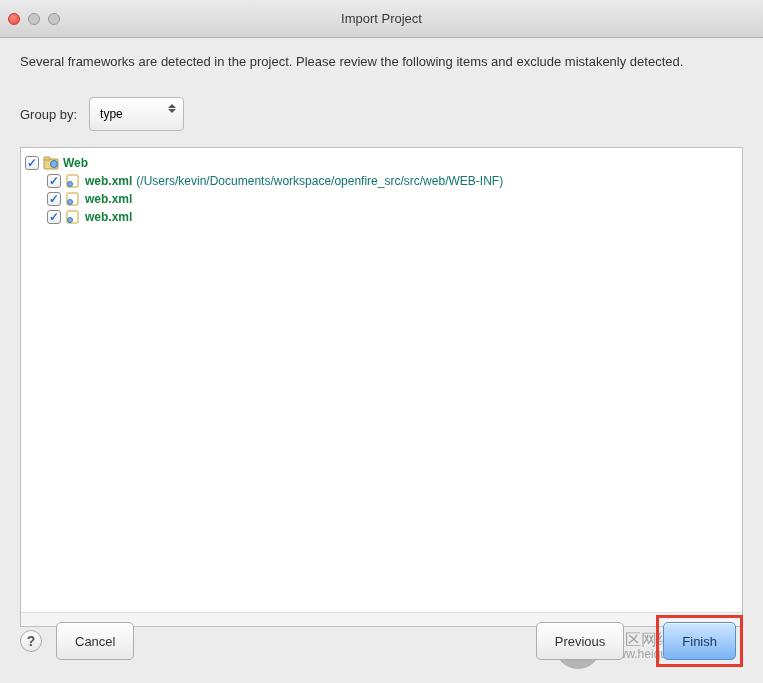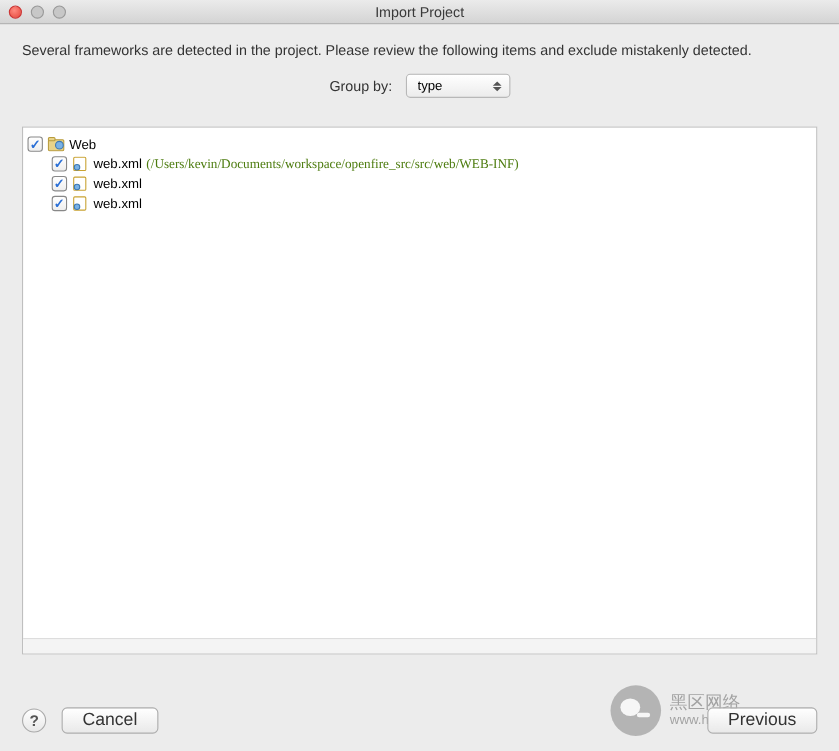--- a/index.html
+++ b/index.html
@@ -10,21 +10,21 @@
     body {
       font-family: "Lucida Grande", "Helvetica Neue", Arial, sans-serif;
       font-size: 13px;
       background: #ececec;
       width: 763px;
       height: 683px;
       overflow: hidden;
       color: #333;
     }
     .titlebar {
-      height: 22px;
+      height: 38px;
       background: linear-gradient(to bottom, #ebebeb, #d4d4d4);
       border-bottom: 1px solid #b0b0b0;
       display: flex;
       align-items: center;
       padding: 0 8px;
       position: relative;
     }
     .traffic-lights {
       display: flex;
       gap: 8px;
@@ -43,45 +43,44 @@
       text-align: center;
       font-size: 13px;
       color: #3a3a3a;
     }
     .content {
       padding: 16px 20px 0 20px;
     }
     .desc {
       font-size: 13px;
       color: #333;
-      margin-bottom: 14px;
+      margin-bottom: 28px;
     }
     .group-row {
       display: flex;
       align-items: center;
       gap: 12px;
-      margin-bottom: 26px;
-      justify-content: center;
+      margin-bottom: 16px;
     }
     .group-label {
       font-size: 13px;
     }
     .select-wrap {
       position: relative;
       display: inline-block;
     }
     .select-box {
       appearance: none;
       -webkit-appearance: none;
       background: linear-gradient(to bottom, #ffffff, #ececec);
       border: 1px solid #b8b8b8;
       border-radius: 4px;
       padding: 2px 28px 2px 10px;
       font-size: 12px;
-      height: 22px;
+      height: 34px;
       min-width: 95px;
       box-shadow: 0 1px 0 rgba(255,255,255,0.6) inset;
     }
     .select-arrows {
       position: absolute;
       right: 4px;
       top: 1px;
       width: 16px;
       height: 20px;
       pointer-events: none;
@@ -137,26 +136,25 @@
     }
     .file-icon {
       width: 16px;
       height: 14px;
       display: inline-flex;
       align-items: center;
       justify-content: center;
       flex-shrink: 0;
     }
     .bold-name {
-      font-weight: normal;
-      color: #000000;
+      font-weight: bold;
+      color: #15803d;
     }
     .path {
-      color: #4d7c0f;
-      font-family: Liberation Serif, serif;
+      color: #0f766e;
     }
     .scrollbar-h {
       position: absolute;
       bottom: 0;
       left: 0;
       right: 0;
       height: 14px;
       background: #f4f4f4;
       border-top: 1px solid #ddd;
     }
@@ -178,26 +176,26 @@
       display: flex;
       align-items: center;
       justify-content: center;
       font-size: 14px;
       color: #555;
       font-weight: bold;
       margin-right: 14px;
       cursor: pointer;
     }
     .btn {
-      height: 24px;
+      height: 38px;
       padding: 0 18px;
       border-radius: 5px;
       border: 1px solid #adadad;
       background: linear-gradient(to bottom,#ffffff,#e9e9e9);
-      font-size: 16px;
+      font-size: 13px;
       color: #333;
       cursor: pointer;
       box-shadow: 0 1px 0 rgba(255,255,255,0.7) inset;
     }
     .btn-primary {
       background: linear-gradient(to bottom,#cfe6ff,#7bb4f5);
       border-color: #5a8fce;
       color: #183a66;
     }
     .btn-finish-wrap {
@@ -337,14 +335,17 @@
     <div style="font-size:12px">www.heiqu.com</div>
   </div>
 </div>
 
 <div class="footer">
   <div class="help-btn">?</div>
   <button class="btn">Cancel</button>
   <div class="spacer"></div>
   <div class="right-btns">
     <button class="btn">Previous</button>
+    <span class="btn-finish-wrap">
+      <button class="btn btn-primary">Finish</button>
+    </span>
   </div>
 </div>
 
 </body></html>

